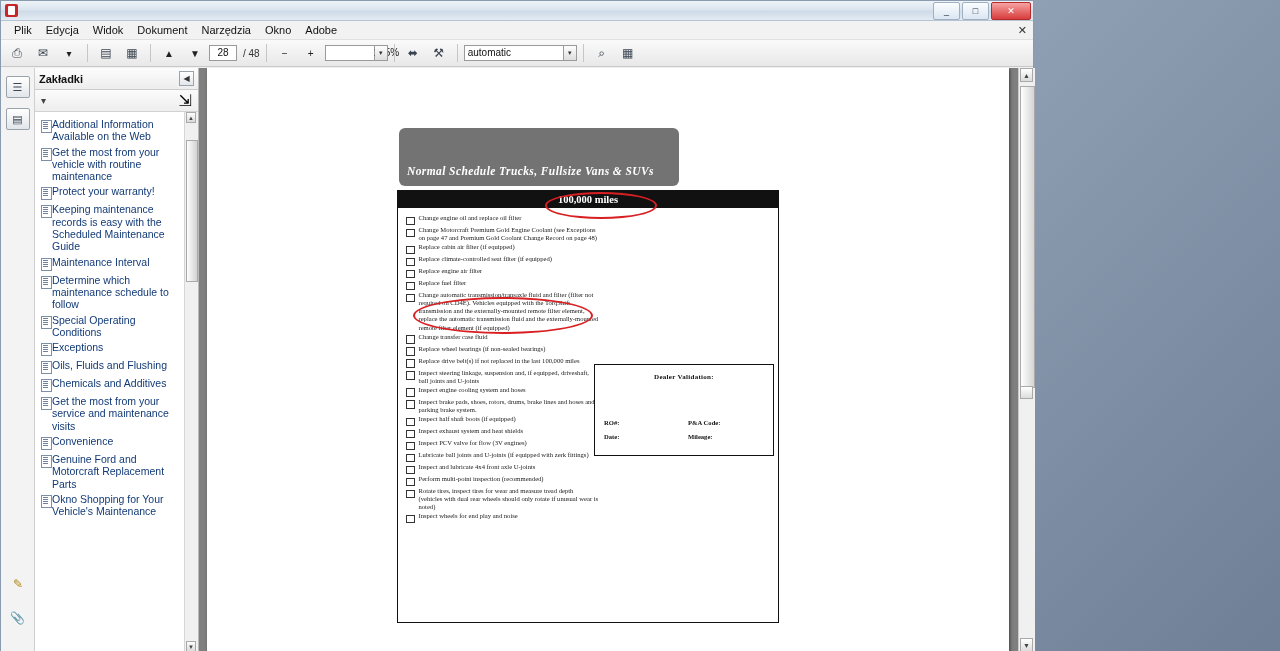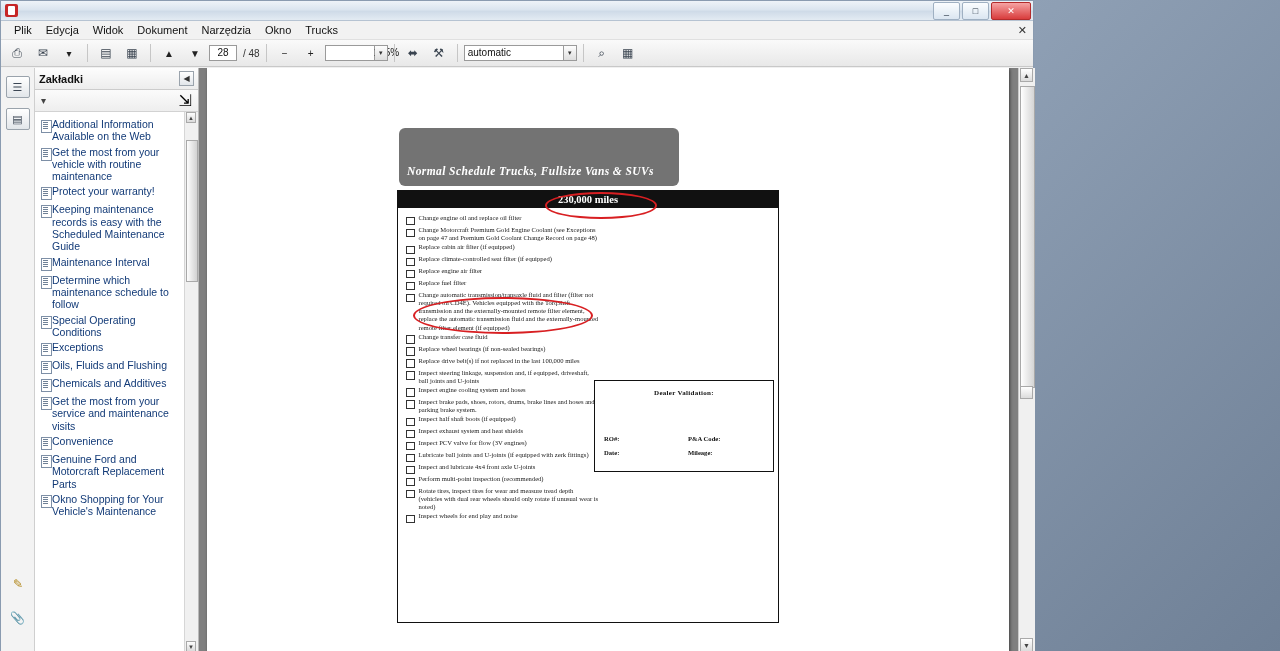--- a/index.html
+++ b/index.html
@@ -414,21 +414,21 @@
     font-size: 6.6px;
     line-height: 8.1px;
     color: #1a1a1a;
     font-family: "Liberation Serif", serif;
     width: 180px;
   }
   
   #dealer-box {
     position: absolute;
     left: 196px;
-    top: 172px;
+    top: 156px;
     width: 178px;
     height: 90px;
     border: 1px solid #111;
     background: #fff;
   }
   #dealer-box .dv-title {
     text-align: center;
     font-size: 7px;
     font-weight: bold;
     font-family: "Liberation Serif", serif;
@@ -549,21 +549,21 @@
       </div>
     </div>
 
     <div id="menubar">
       <div class="menu-item">Plik</div>
       <div class="menu-item">Edycja</div>
       <div class="menu-item">Widok</div>
       <div class="menu-item">Dokument</div>
       <div class="menu-item">Narzędzia</div>
       <div class="menu-item">Okno</div>
-      <div class="menu-item">Trucks</div>
+      <div class="menu-item">Adobe</div>
       <div class="menu-close">✕</div>
     </div>
 
     <div id="toolbar">
       <div class="tb-btn">⎙</div>
       <div class="tb-btn">✉</div>
       <div class="tb-btn tb-small">▾</div>
       <div class="tb-sep"></div>
       <div class="tb-btn">▤</div>
       <div class="tb-btn">▦</div>
@@ -682,21 +682,21 @@
         <div id="page-sheet">
 
           <div id="pdf-content">
 
             <div id="black-banner">
               <div class="banner-text">Normal Schedule Trucks, Fullsize Vans &amp; SUVs</div>
             </div>
 
             <div id="table-box">
               <div id="table-header">
-                <div class="hdr-text">230,000 miles</div>
+                <div class="hdr-text">100,000 miles</div>
               </div>
 
               <div id="items">
                 <div class="item-row">
                     <div class="chk"></div>
                     <div class="item-text">Change engine oil and replace oil filter</div>
                   </div>
                 <div class="item-row">
                     <div class="chk"></div>
                     <div class="item-text">Change Motorcraft Premium Gold Engine Coolant (see Exceptions on page 47 and Premium Gold Coolant Change Record on page 48)</div>

